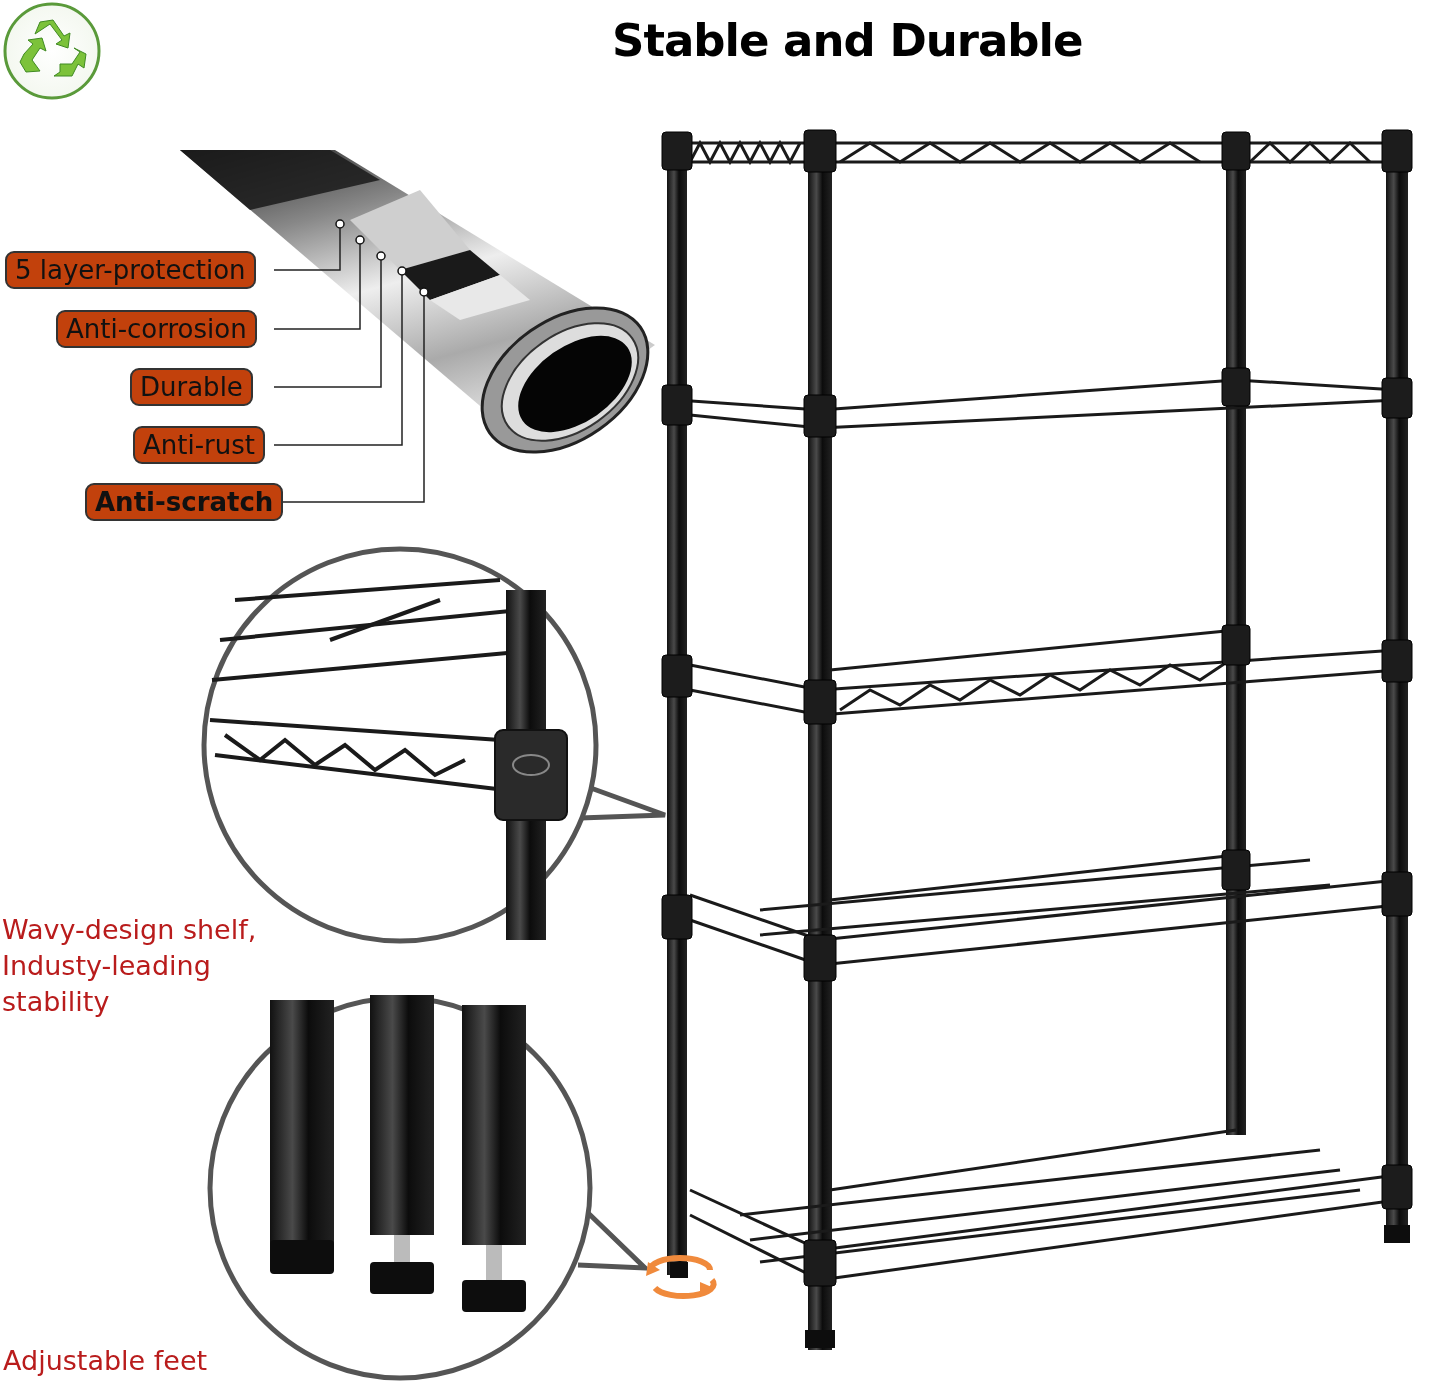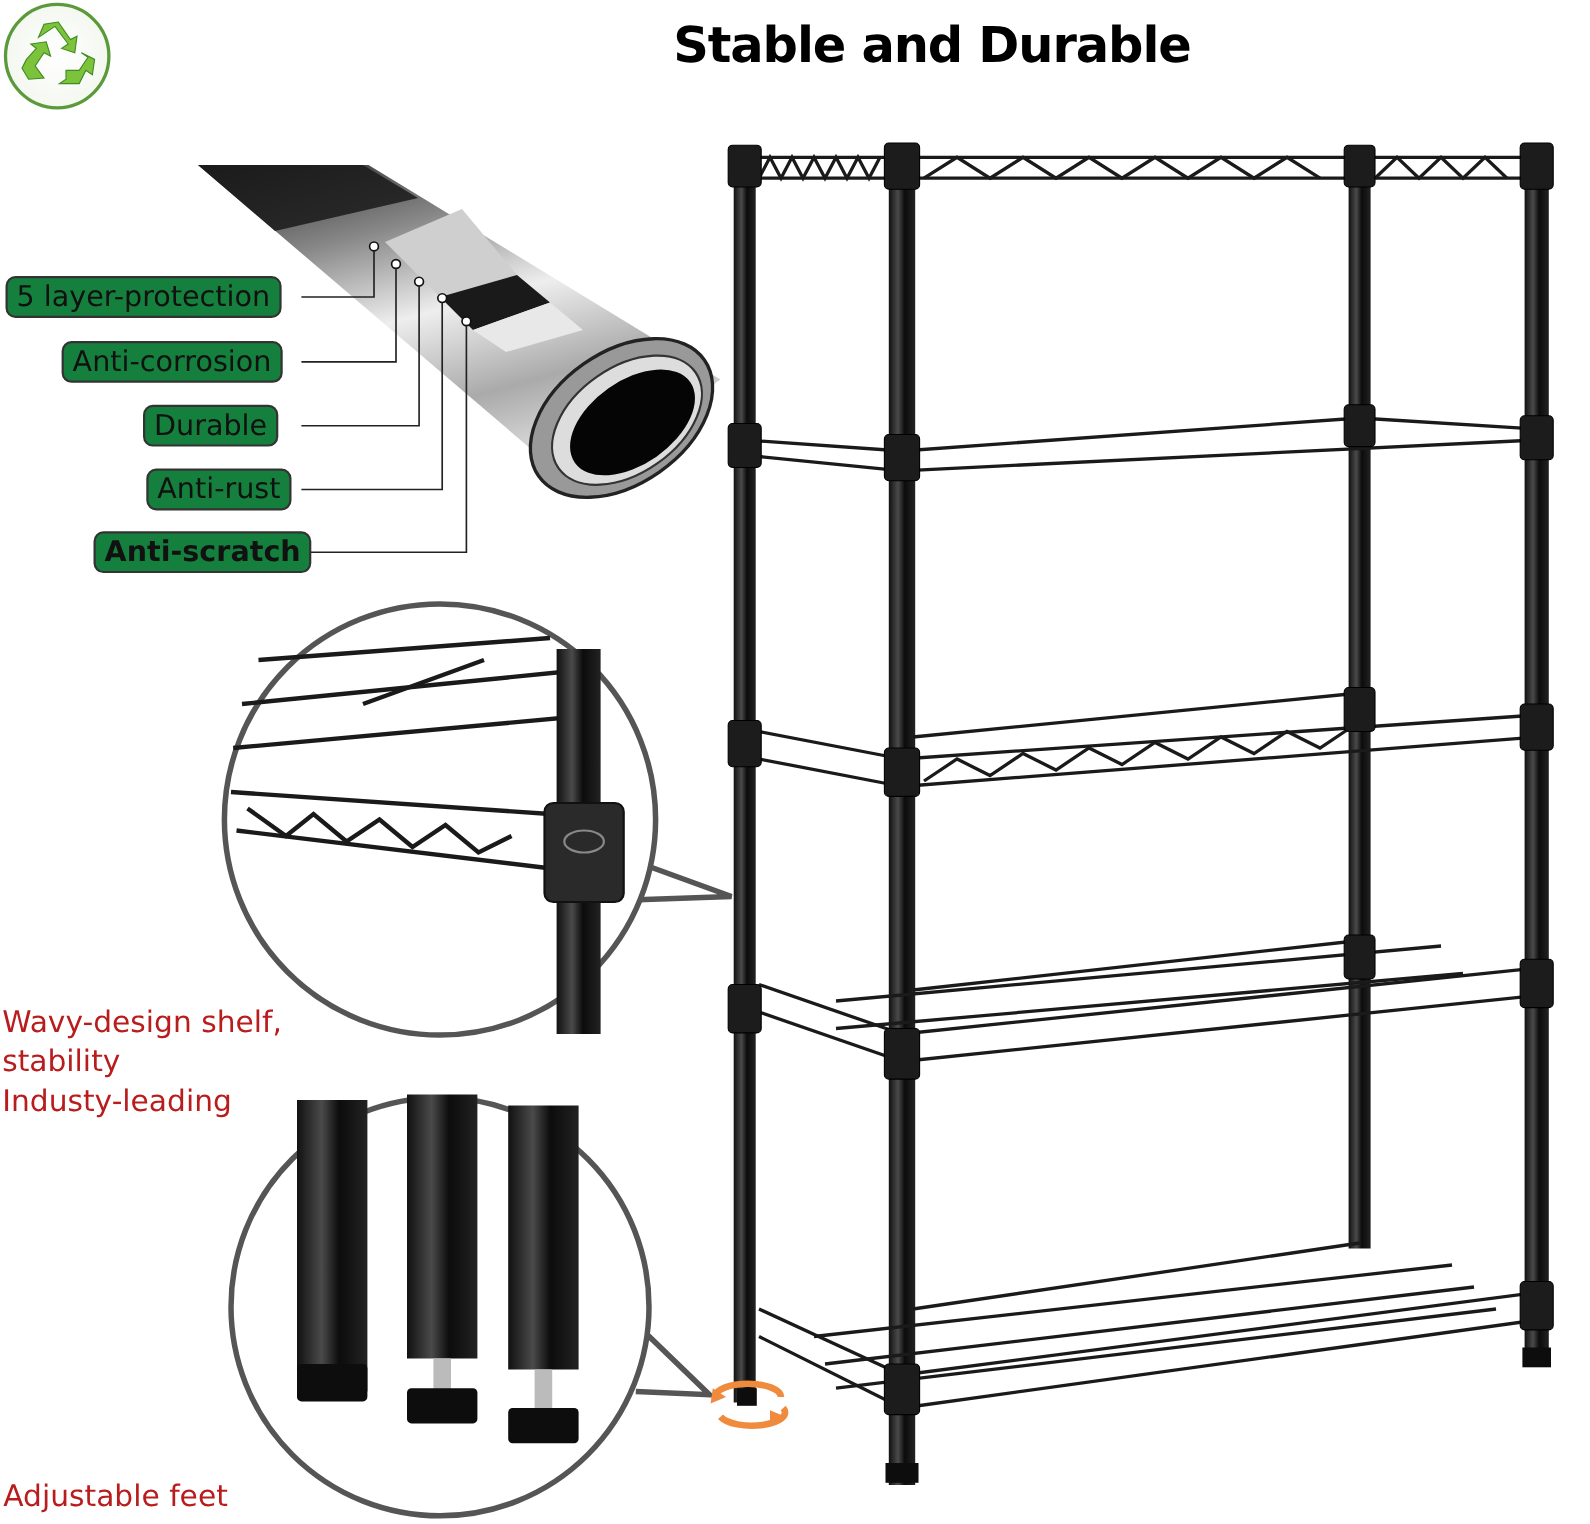--- a/index.html
+++ b/index.html
@@ -1,19 +1,19 @@
 <!DOCTYPE html>
 <html><head>
 <meta charset="utf-8">
 <style>
   html, body { margin: 0; padding: 0; background: #ffffff; }
   body { width: 1445px; height: 1385px; position: relative; overflow: hidden; font-family: "DejaVu Sans", sans-serif; color: #111; }
   .abs { position: absolute; }
   .title { left: 612px; top: 14px; font-family: "DejaVu Sans", sans-serif; font-weight: bold; font-size: 45px; letter-spacing: -1px; color: #000; white-space: nowrap; }
-  .label-box { position: absolute; border: 2px solid #333; border-radius: 9px; background: #15803d; font-size: 26px; line-height: 34px; padding: 0 8px; white-space: nowrap; color: #111; }
+  .label-box { position: absolute; border: 2px solid #333; border-radius: 9px; background: #c2410c; font-size: 26px; line-height: 34px; padding: 0 8px; white-space: nowrap; color: #111; }
   .caption { font-size: 27px; line-height: 36px; color: #b91c1c; white-space: nowrap; }
   svg { position: absolute; left: 0; top: 0; }
 </style>
 </head>
 <body>
 
 <svg width="1445" height="1385" viewBox="0 0 1445 1385">
   <defs>
     <linearGradient id="pole" x1="0" x2="1" y1="0" y2="0">
       <stop offset="0" stop-color="#111"></stop>
@@ -183,17 +183,17 @@
 <div class="abs title">Stable and Durable</div>
 
 <div class="label-box" style="left:5px; top:251px;">5 layer-protection</div>
 <div class="label-box" style="left:56px; top:310px;">Anti-corrosion</div>
 <div class="label-box" style="left:130px; top:368px;">Durable</div>
 <div class="label-box" style="left:133px; top:426px;">Anti-rust</div>
 <div class="label-box" style="left:85px; top:483px;font-weight:bold;">Anti-scratch</div>
 
 <div class="abs caption" style="left:2px; top:912px;">
   <div>Wavy-design shelf,</div>
+  <div>Industy-leading</div>
   <div>stability</div>
-  <div>Industy-leading</div>
 </div>
 
 <div class="abs caption" style="left:3px; top:1343px;">Adjustable feet</div>
 
 </body></html>

